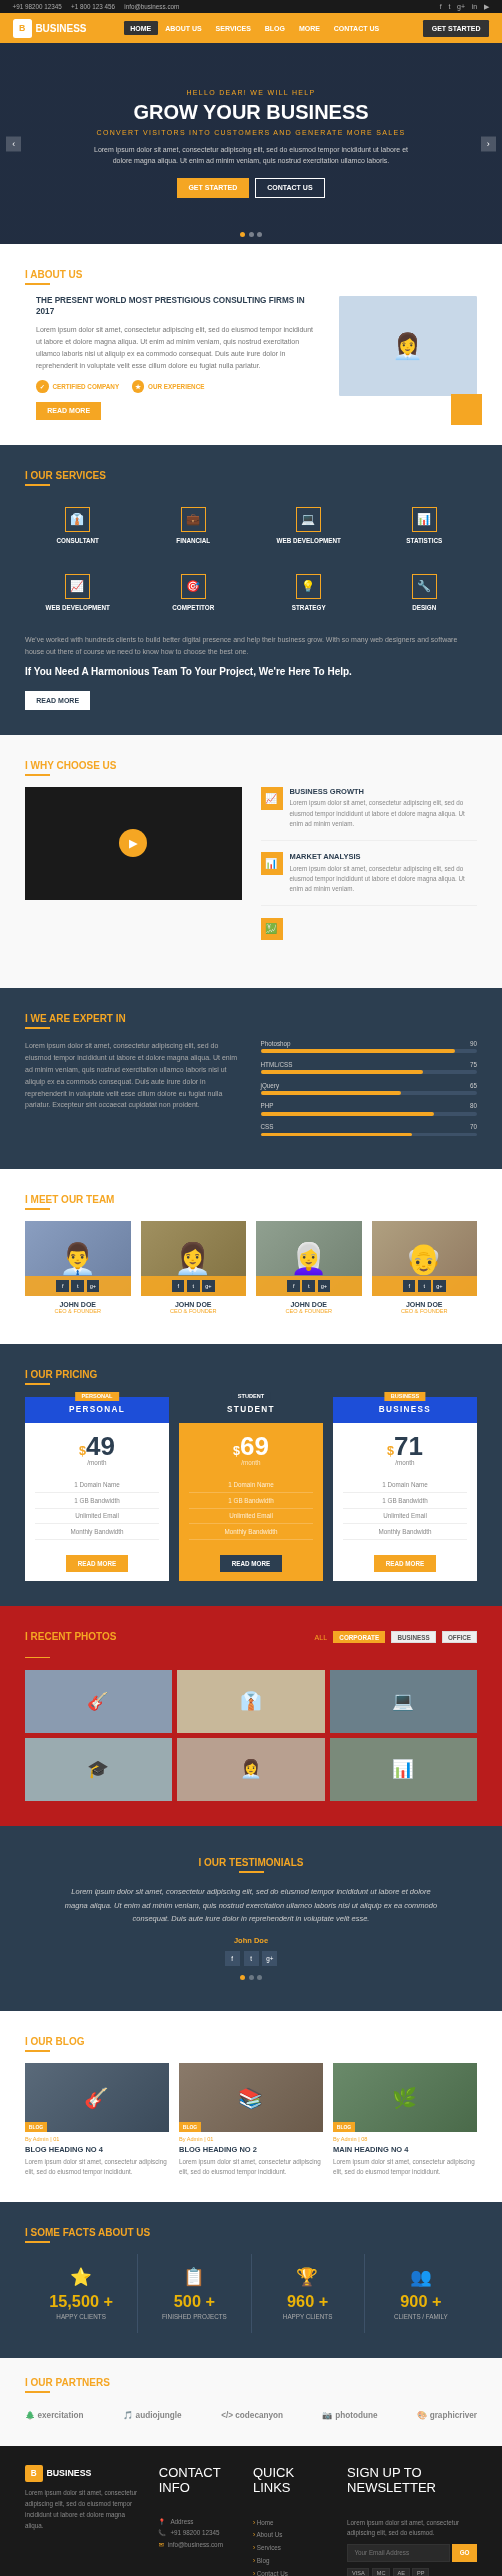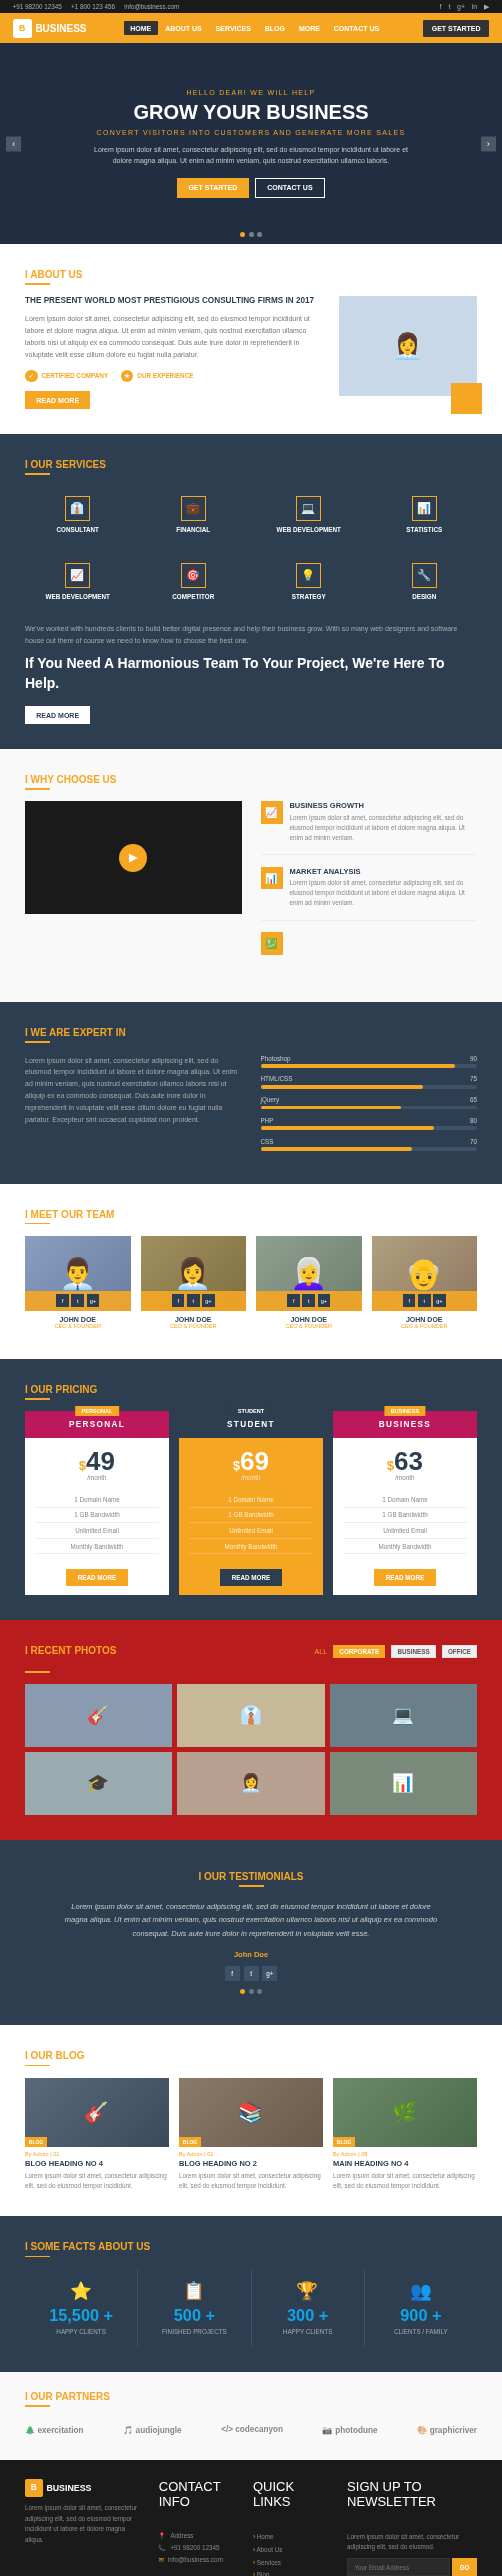--- a/index.html
+++ b/index.html
@@ -35,41 +35,41 @@
 
     
     section { padding: 25px 25px; }
     .section-title { font-size: 10px; font-weight: 700; text-transform: uppercase; color: #2c3e50; margin-bottom: 3.1px; }
     .section-title span { color: #f5a623; }
     .section-line { width: 25px; height: 1.9px; background: #f5a623; margin-bottom: 11.3px; }
     .section-desc { font-size: 7px; color: #777; line-height: 1.7; }
 
     
     .about-section { background: #fff; }
-    .about-inner { display: flex; gap: 19px; }
+    .about-inner { display: flex; gap: 19px; margin-left: 11px; }
     .about-left { flex: 1; }
     .about-tagline { font-size: 8.2px; font-weight: 700; color: #2c3e50; margin-bottom: 6.3px; text-transform: uppercase; line-height: 1.3; }
     .about-badges { display: flex; gap: 12.6px; margin: 8.8px 0; }
     .about-badge { display: flex; align-items: center; gap: 3.8px; font-size: 6.3px; font-weight: 700; color: #f5a623; text-transform: uppercase; }
     .badge-icon { width: 12.6px; height: 12.6px; border-radius: 50%; background: #f5a623; display: flex; align-items: center; justify-content: center; color: #fff; font-size: 6.3px; }
     .about-right { width: 138px; position: relative; }
     .about-img { width: 100%; height: 100px; background: linear-gradient(135deg, #e8f4f8, #b8d4e8); border-radius: 1.3px; display: flex; align-items: center; justify-content: center; overflow: hidden; }
     .about-img-inner { width: 100%; height: 100%; background: #c8d8e8; display: flex; align-items: center; justify-content: center; font-size: 25px; }
     .about-orange-box { position: absolute; bottom: -5px; right: -5px; width: 31px; height: 31px; background: #f5a623; }
 
     
     .services-section { background: #2c3e50; color: #fff; }
     .services-section .section-title { color: #fff; }
     .services-grid { display: grid; grid-template-columns: repeat(4, 1fr); gap: 10px; margin-bottom: 12.6px; }
     .service-item { text-align: center; padding: 10px 5px; }
     .service-icon { width: 25px; height: 25px; margin: 0 auto 5px; border: 1.3px solid #f5a623; display: flex; align-items: center; justify-content: center; color: #f5a623; font-size: 11.3px; }
     .service-name { font-size: 6.3px; color: #fff; font-weight: 600; text-transform: uppercase; }
     .services-bottom { display: flex; gap: 19px; margin-top: 12.6px; }
     .services-bottom-left { flex: 1; font-size: 7px; color: #aaa; line-height: 1.7; }
-    .services-highlight { font-size: 14px; font-weight: 700; color: #fff; margin: 7.5px 0; line-height: 1.4; }
+    .services-highlight { font-size: 10px; font-weight: 700; color: #fff; margin: 7.5px 0; line-height: 1.4; }
 
     
     .why-section { background: #f9f9f9; }
     .why-inner { display: flex; gap: 19px; }
     .why-left { flex: 1; }
     .why-video { width: 100%; height: 113px; background: #1a1a1a; position: relative; display: flex; align-items: center; justify-content: center; }
     .play-btn { width: 28px; height: 28px; background: #f5a623; border-radius: 50%; display: flex; align-items: center; justify-content: center; color: #fff; font-size: 11.3px; cursor: pointer; }
     .why-right { flex: 1; }
     .why-item { display: flex; gap: 6.3px; margin-bottom: 11.3px; padding-bottom: 11.3px; border-bottom: 0.6px solid #eee; }
     .why-item:last-child { border-bottom: none; }
@@ -98,21 +98,21 @@
     .team-info { padding: 5px 0; text-align: center; }
     .team-name { font-size: 7px; font-weight: 700; color: #2c3e50; }
     .team-role { font-size: 5.6px; color: #f5a623; text-transform: uppercase; }
 
     
     .pricing-section { background: #2c3e50; }
     .pricing-section .section-title { color: #fff; }
     .pricing-grid { display: flex; gap: 10px; }
     .pricing-card { flex: 1; background: #fff; position: relative; padding: 0; }
     .pricing-card.featured { background: #f5a623; }
-    .pricing-header { background: #be185d; padding: 8.8px; text-align: center; position: relative; }
+    .pricing-header { background: #1d4ed8; padding: 8.8px; text-align: center; position: relative; }
     .pricing-card.featured .pricing-header { background: #2c3e50; }
     .pricing-badge { position: absolute; top: -5px; left: 50%; transform: translateX(-50%); background: #f5a623; color: #fff; font-size: 5.6px; font-weight: 700; padding: 1.9px 6.3px; text-transform: uppercase; }
     .pricing-card.featured .pricing-badge { background: #2c3e50; }
     .pricing-name { font-size: 8.2px; font-weight: 900; color: #fff; text-transform: uppercase; letter-spacing: 1.3px; }
     .pricing-price { text-align: center; padding: 10px 0 5px; }
     .pricing-amount { font-size: 26px; font-weight: 900; color: #2c3e50; line-height: 1; }
     .pricing-card.featured .pricing-amount { color: #fff; }
     .pricing-period { font-size: 6.3px; color: #888; }
     .pricing-card.featured .pricing-period { color: rgba(255,255,255,0.7); }
     .pricing-features { padding: 6.3px 10px; }
@@ -154,21 +154,21 @@
     .blog-meta span { color: #f5a623; }
     .blog-title { font-size: 7.5px; font-weight: 700; color: #2c3e50; line-height: 1.3; margin-bottom: 2.5px; text-transform: uppercase; }
     .blog-excerpt { font-size: 6.3px; color: #888; line-height: 1.6; }
 
     
     .facts-section { background: #2c3e50; color: #fff; }
     .facts-grid { display: flex; gap: 0; }
     .fact-item { flex: 1; text-align: center; padding: 12.6px 6.3px; border-right: 0.6px solid #3d5168; }
     .fact-item:last-child { border-right: none; }
     .fact-icon { font-size: 17.6px; color: #f5a623; margin-bottom: 3.8px; }
-    .fact-number { font-size: 16.3px; font-weight: 900; color: #0ea5e9; }
+    .fact-number { font-size: 16.3px; font-weight: 900; color: #eab308; }
     .fact-label { font-size: 6.3px; color: #aaa; text-transform: uppercase; margin-top: 2.5px; }
 
     
     .partners-section { background: #f9f9f9; padding: 19px 25px; }
     .partners-grid { display: flex; gap: 12.6px; align-items: center; justify-content: space-between; flex-wrap: wrap; margin-top: 10px; }
     .partner-logo { height: 22.6px; display: flex; align-items: center; justify-content: center; font-size: 8.2px; font-weight: 700; color: #555; opacity: 0.7; }
 
     
     footer { background: #1a1a1a; color: #aaa; padding: 19px 25px; }
     .footer-grid { display: grid; grid-template-columns: 1.5fr 1fr 1fr 1.5fr; gap: 15px; }
@@ -545,21 +545,21 @@
         <button class="btn-read">READ MORE</button>
       </div>
     </div>
 
     <div class="pricing-card">
       <div class="pricing-header">
         <div class="pricing-badge">BUSINESS</div>
         <div class="pricing-name">BUSINESS</div>
       </div>
       <div class="pricing-price">
-        <div class="pricing-amount"><span style="font-size:12.6px;color:#f5a623">$</span><span>63</span></div>
+        <div class="pricing-amount"><span style="font-size:12.6px;color:#f5a623">$</span><span>71</span></div>
         <div class="pricing-period">/month</div>
       </div>
       <div class="pricing-features">
         <div class="pricing-feature">1 Domain Name</div>
         <div class="pricing-feature">1 GB Bandwidth</div>
         <div class="pricing-feature">Unlimited Email</div>
         <div class="pricing-feature">Monthly Bandwidth</div>
       </div>
       <div class="pricing-footer">
         <button class="btn-read">READ MORE</button>
@@ -699,21 +699,21 @@
       <div class="fact-number">15,500 +</div>
       <div class="fact-label">Happy Clients</div>
     </div>
     <div class="fact-item">
       <div class="fact-icon">📋</div>
       <div class="fact-number">500 +</div>
       <div class="fact-label">Finished Projects</div>
     </div>
     <div class="fact-item">
       <div class="fact-icon">🏆</div>
-      <div class="fact-number">300 +</div>
+      <div class="fact-number">960 +</div>
       <div class="fact-label">Happy Clients</div>
     </div>
     <div class="fact-item">
       <div class="fact-icon">👥</div>
       <div class="fact-number">900 +</div>
       <div class="fact-label">Clients / Family</div>
     </div>
   </div>
 </section>
 

